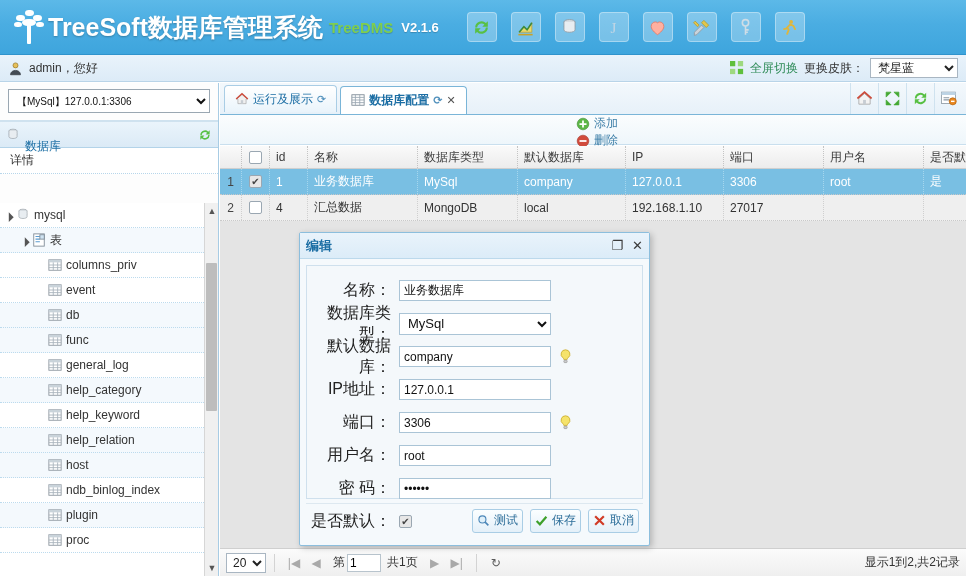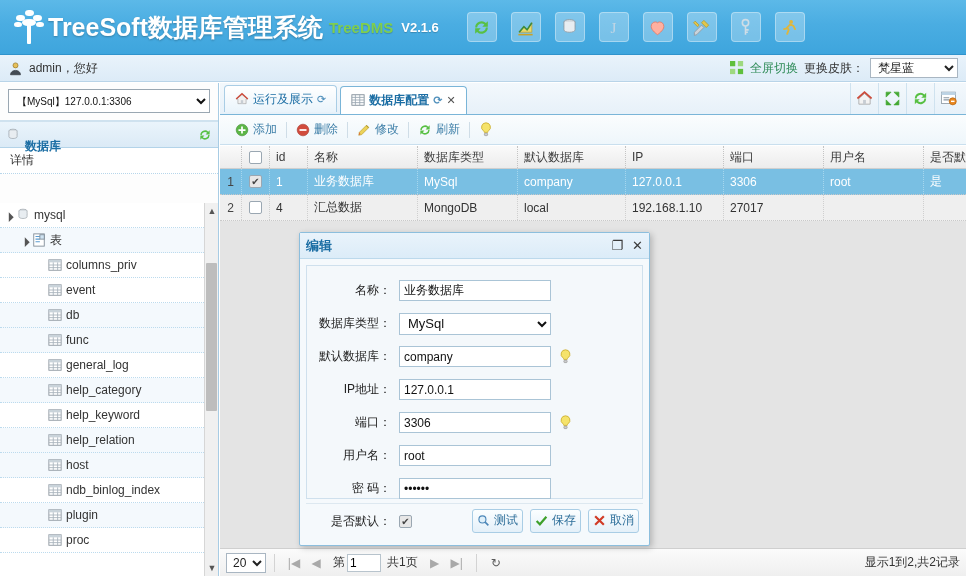--- a/index.html
+++ b/index.html
@@ -86,21 +86,21 @@
   .lp-selwrap { padding: 6px 8px 7px 8px; background:#fdfdfd; border-bottom:1px solid #cfe2ef; }
   .lp-select {
     width: 100%; height: 24px; border: 1px solid #9aa7b2; background: #fff;
     font-size: 10px; padding: 0 4px; color: #111;
   }
   .lp-title2 {
     height: 27px; background: linear-gradient(180deg,#eaf4fb 0%,#dbeaf6 100%);
     border-top: 1px solid #cfe2ef; border-bottom: 1px solid #b3d3e9;
     display: flex; align-items: center; padding: 0 6px;
   }
-  .lp-title2 .t-txt { color: #1c6ea4; font-weight: bold; font-size: 12px; margin-left: 5px; margin-top: 24px; }
+  .lp-title2 .t-txt { color: #1c6ea4; font-weight: normal; font-size: 12px; margin-left: 5px; margin-top: 24px; }
   .lp-title2 .refresh { margin-left: auto; cursor: pointer; }
   .lp-detail {
     height: 26px; display: flex; align-items: center; padding-left: 10px;
     font-size: 12px; color: #333; border-bottom: 1px dotted #b7d6ea;
     background: #fff;
   }
   .lp-detail::after { content:""; position:absolute; }
   .tree {
     position: absolute; left: 0; top: 120px; width: 218px; bottom: 0;
     overflow: hidden; background: #fff;
@@ -156,21 +156,21 @@
   .tab-tools {
     margin-left: auto; display: flex; align-items: center; height: 100%;
     padding-right: 4px;
   }
   .tab-tools .ttbtn {
     width: 28px; height: 100%; display:flex; align-items:center; justify-content:center;
     border-left: 1px solid #cfe2ef; cursor: pointer;
   }
   .toolbar {
     height: 30px; background: linear-gradient(180deg,#fbfdfe 0%,#eef6fb 100%);
-    border-bottom: 1px solid #c9dfee; display: flex; align-items: center; padding-left: 8px;
+    border-bottom: 1px solid #c9dfee; display: flex; align-items: center; padding-left: 8px; flex-direction: column;
   }
   .tb-btn {
     display: flex; align-items: center; gap: 4px; height: 22px; padding: 0 7px;
     font-size: 12px; color: #3e7fa8; cursor: pointer;
   }
   .tb-sep { width: 1px; height: 16px; background: #cfdde7; margin: 0 2px; }
 
   
   .grid { position: absolute; left:0; right:0; top: 63px; bottom: 28px; background:#e4e4e4; }
   .grid-head {
@@ -246,21 +246,21 @@
   }
   .dlg-title .tools { margin-left: auto; display: flex; gap: 9px; align-items:center; }
   .dlg-title .tools span { cursor: pointer; color: #3a3a3a; font-size: 13px; }
   .dlg-body {
     position: absolute; left: 6px; right: 6px; top: 32px; bottom: 46px;
     background: #f4f8fb; border: 1px solid #cfe0ed;
   }
   .frow { display: flex; align-items: center; height: 25px; margin-top: 8px; }
   .frow:first-child { margin-top: 12px; }
   .flabel {
-    width: 92px; text-align: right; padding-right: 8px; font-size: 12px; color: #222;
+    width: 92px; text-align: right; padding-right: 8px; font-size: 16px; color: #222;
     flex: none;
   }
   .finput {
     width: 152px; height: 21px; border: 1px solid #aac4d6; background: #fff;
     font-size: 12px; padding: 0 4px; color: #111;
   }
   .fselect {
     width: 152px; height: 22px; border: 1px solid #aac4d6; background: #fff;
     font-size: 13px; padding: 0 4px; color: #111;
   }

